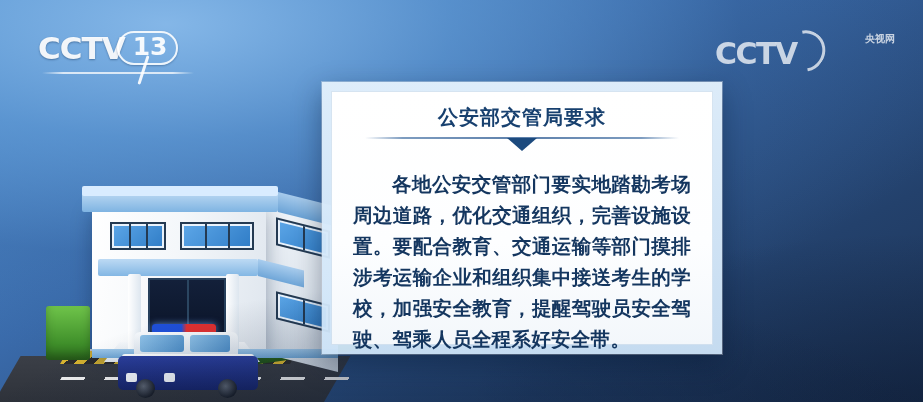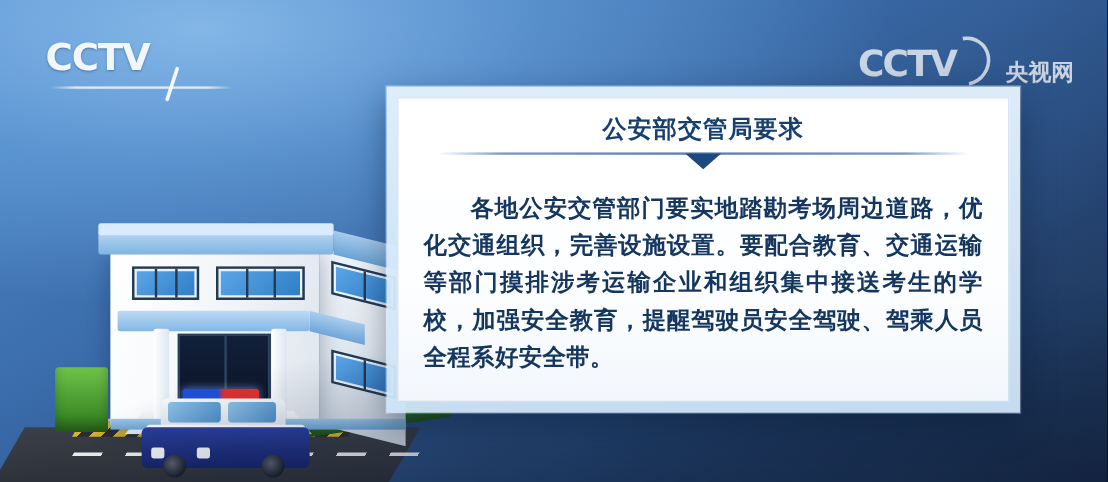--- a/index.html
+++ b/index.html
@@ -73,23 +73,22 @@
     position:absolute;left:78px;top:16px;
   }
   .wm-arc{
     position:absolute;left:70px;top:0px;width:34px;height:36px;
     border:3px solid rgba(255,255,255,0.9);
     border-left-color:transparent;border-bottom-color:transparent;
     border-radius:50%;transform:rotate(35deg);
   }
   .wm-cn{
     position:absolute;right:0px;top:2px;
-    font-size:19px;font-weight:bold;letter-spacing:0px;
+    font-size:10px;font-weight:bold;letter-spacing:0px;
     color:rgba(255,255,255,0.92);
-    margin-top:16px;
   }
 
   
   .scene{position:absolute;left:40px;bottom:0;width:330px;height:260px;}
 
   .road{
     position:absolute;left:-46px;bottom:0;width:330px;height:46px;
     background:linear-gradient(180deg,#3b3f47 0%, #2e323a 100%);
     transform:skewX(-30deg);transform-origin:bottom left;
   }
@@ -226,21 +225,21 @@
   }
   .wh1{left:18px;} .wh2{left:100px;}
   .headlamp{
     position:absolute;bottom:18px;width:11px;height:9px;border-radius:2px;
     background:#f2f6fb;
   }
   .hl1{left:8px;} .hl2{left:46px;}
 
   
   .card-frame{
-    position:absolute;left:322px;top:72px;width:528px;height:272px;
+    position:absolute;left:322px;top:82px;width:400px;height:272px;
     background:linear-gradient(180deg,rgba(226,240,252,0.97) 0%,rgba(206,228,248,0.95) 100%);
     padding:9px;
     box-sizing:border-box;
     box-shadow:0 10px 26px rgba(8,24,50,0.42), 0 0 0 1px rgba(255,255,255,0.35);
   }
   .card{
     width:100%;height:100%;
     background:linear-gradient(180deg,#ffffff 0%,#fdfeff 60%,#f3f7fb 100%);
     box-sizing:border-box;
     padding:13px 22px 10px 22px;
@@ -325,20 +324,21 @@
       <div class="wheel wh1"></div>
       <div class="wheel wh2"></div>
     </div>
   </div>
 
   <div class="vignette"></div>
 
   <div class="logo-wrap">
     <div class="logo-row">
       <span class="cctv-text">CCTV</span>
+      <span class="logo-13">13</span>
     </div>
     <div class="logo-slash"></div>
     <div class="logo-rule"></div>
   </div>
 
   <div class="wm">
     <span class="wm-main">CCTV</span>
     <span class="wm-arc"></span>
     <span class="wm-cn">央视网</span>
   </div>

